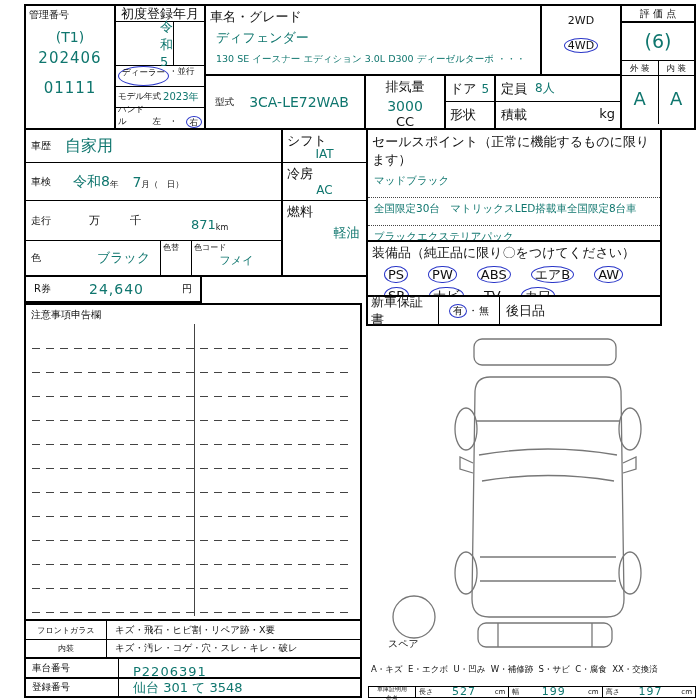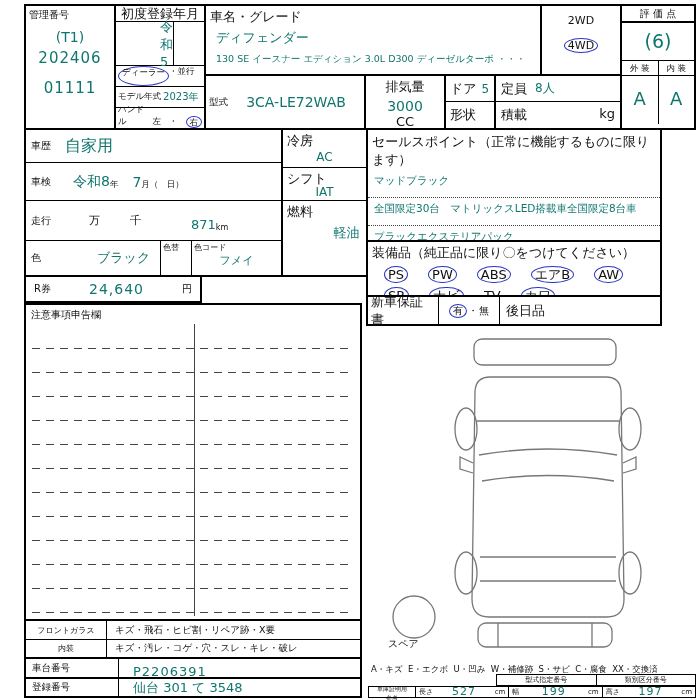--- a/index.html
+++ b/index.html
@@ -78,21 +78,21 @@
       <div class="fs85 c" style="flex:1;border-right:1px solid #000;line-height:14px">外 装</div>
       <div class="fs85 c" style="flex:1;line-height:14px">内 装</div>
     </div>
     <div style="display:flex;height:48px">
       <div class="val fs18 c" style="flex:1;border-right:1px solid #000;line-height:46px">A</div>
       <div class="val fs18 c" style="flex:1;line-height:46px">A</div>
     </div>
   </div>
 
   <div class="box b2" style="left:204px;top:74px;width:162px;height:56px;display:flex;align-items:center">
-    <span class="fs95" style="padding-left:3px">型式</span>
+    <span class="fs95" style="padding-left:9px">型式</span>
     <span class="val fs14" style="flex:1;text-align:center">3CA-LE72WAB</span>
   </div>
 
   <div class="box b2 c" style="left:364px;top:74px;width:82px;height:56px">
     <div class="fs9" style="margin-top:2px">排気量</div>
     <div class="val fs14" style="margin-top:2px">3000</div>
     <div class="fs9">CC</div>
   </div>
 
   <div class="box b2" style="left:444px;top:74px;width:52px;height:56px">
@@ -147,27 +147,27 @@
     </div>
   </div>
 
   <div class="box b2" style="left:24px;top:275px;width:178px;height:28px;display:flex;align-items:center;padding:0 8px">
     <span class="fs10">R券</span>
     <span class="val fs14" style="flex:1;text-align:center;letter-spacing:1px">24,640</span>
     <span class="fs10">円</span>
   </div>
 
   <div class="box b2" style="left:281px;top:128px;width:87px;height:149px">
+    <div class="bb" style="height:33px;padding:2px 4px">
+      <div class="fs9">シフト</div>
+      <div class="val fs12 c" style="margin-top:-3px">IAT</div>
+    </div>
     <div class="bb" style="height:38px;padding:2px 4px">
       <div class="fs9">冷房</div>
       <div class="val fs12 c">AC</div>
-    </div>
-    <div class="bb" style="height:33px;padding:2px 4px">
-      <div class="fs9">シフト</div>
-      <div class="val fs12 c" style="margin-top:-3px">IAT</div>
     </div>
     <div style="padding:2px 4px">
       <div class="fs9">燃料</div>
       <div class="val fs13 c" style="margin-top:3px">軽油</div>
     </div>
   </div>
 
   <div class="box b2" style="left:366px;top:128px;width:296px;height:114px">
     <div class="fs9" style="padding:3px 4px 1px">セールスポイント（正常に機能するものに限ります）</div>
     <div class="sp val">マッドブラック</div>
@@ -259,24 +259,20 @@
     <div class="val fs13" style="display:flex;align-items:center;padding:12px 14px;letter-spacing:1px">P2206391</div>
   </div>
 
   <div class="box b2" style="left:24px;top:677px;width:338px;height:21px;display:flex;align-items:stretch">
     <div class="fs95" style="width:80px;border-right:1px solid #000;display:flex;align-items:center;padding:0 6px">登録番号</div>
     <div class="val fs13" style="display:flex;align-items:center;padding:0 14px">仙台 301 て 3548</div>
   </div>
 
   <div class="fs85" style="position:absolute;left:371px;top:664px;white-space:pre">A・キズ  E・エクボ  U・凹み  W・補修跡  S・サビ  C・腐食  XX・交換済</div>
 
-  <div class="box" style="left:496px;top:674px;width:200px;height:12px;display:flex">
-    <div class="fs7 c" style="flex:1;border-right:1px solid #000;line-height:10px">型式指定番号</div>
-    <div class="fs7 c" style="flex:1;line-height:10px">類別区分番号</div>
-  </div>
 
   <div class="box" style="left:368px;top:686px;width:328px;height:12px;display:flex;align-items:center">
     <div style="width:46px;text-align:center;line-height:6px">
       <span class="fs6">車庫証明用</span><br>
       <span class="fs6">参考</span>
     </div>
     <div class="dimcell">
       <span class="fs7">長さ</span>
       <span class="val dimnum">527</span>
       <span class="fs7">cm</span>

